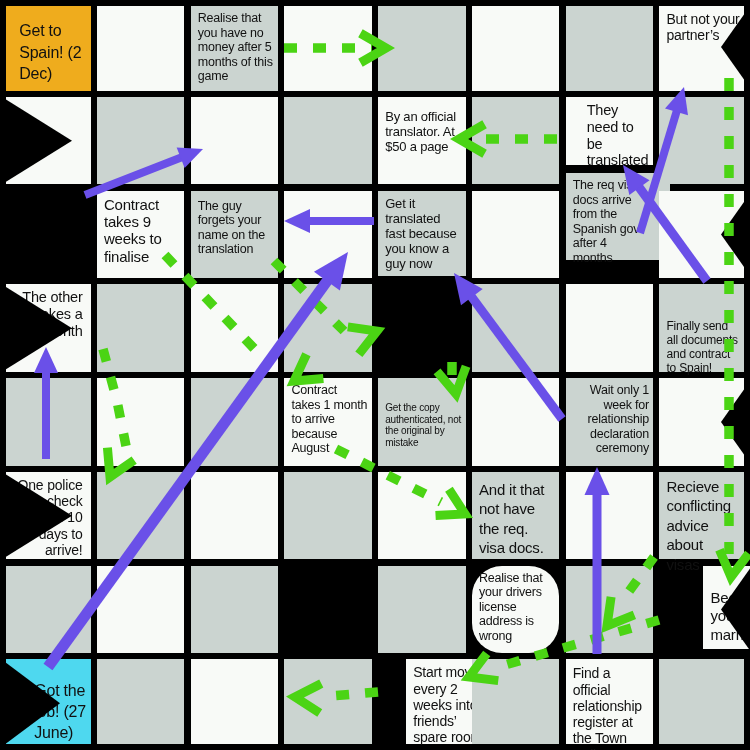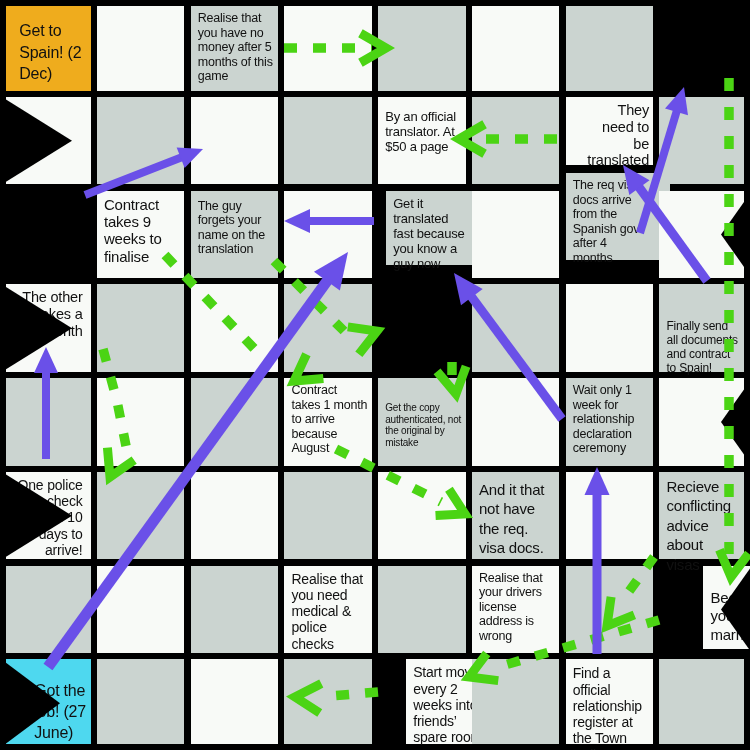--- a/index.html
+++ b/index.html
@@ -14,64 +14,64 @@
 <body>
 
 <div id="stage">
   <div class="cell" style="left: 6.2px; top: 6.2px; width: 84.35px; height: 84.35px; background: rgb(239, 172, 29); font-size: 16px; line-height: 1.35; padding: 14px 4px 2px 13px;">Get to Spain! (2 Dec)</div>
     <div class="cell" style="left: 96.95px; top: 6.2px; width: 87.35px; height: 84.35px; background: rgb(248, 250, 247); font-size: 12.5px; padding: 5px 4px 2px 7px;"></div>
     <div class="cell" style="left: 190.7px; top: 6.2px; width: 87.35px; height: 84.35px; background: rgb(203, 212, 208); font-size: 12.5px; padding: 5px 4px 2px 7px;">Realise that you have no money after 5 months of this game</div>
     <div class="cell" style="left: 284.45px; top: 6.2px; width: 87.35px; height: 84.35px; background: rgb(248, 250, 247); font-size: 12.5px; padding: 5px 4px 2px 7px;"></div>
     <div class="cell" style="left: 378.2px; top: 6.2px; width: 87.35px; height: 84.35px; background: rgb(203, 212, 208); font-size: 12.5px; padding: 5px 4px 2px 7px;"></div>
     <div class="cell" style="left: 471.95px; top: 6.2px; width: 87.35px; height: 84.35px; background: rgb(248, 250, 247); font-size: 12.5px; padding: 5px 4px 2px 7px;"></div>
     <div class="cell" style="left: 565.7px; top: 6.2px; width: 87.35px; height: 84.35px; background: rgb(203, 212, 208); font-size: 12.5px; padding: 5px 4px 2px 7px;"></div>
+    <div class="cell" style="left: 659.45px; top: 6.2px; width: 84.35px; height: 84.35px; background: rgb(248, 250, 247); font-size: 14px; padding: 5px 4px 2px 7px;">But not your partner’s</div>
     <div class="cell" style="left: 6.2px; top: 96.95px; width: 84.35px; height: 87.35px; background: rgb(248, 250, 247); font-size: 12.5px; padding: 5px 4px 2px 7px;"></div>
     <div class="cell" style="left: 96.95px; top: 96.95px; width: 87.35px; height: 87.35px; background: rgb(203, 212, 208); font-size: 12.5px; padding: 5px 4px 2px 7px;"></div>
     <div class="cell" style="left: 190.7px; top: 96.95px; width: 87.35px; height: 87.35px; background: rgb(248, 250, 247); font-size: 12.5px; padding: 5px 4px 2px 7px;"></div>
     <div class="cell" style="left: 284.45px; top: 96.95px; width: 87.35px; height: 87.35px; background: rgb(203, 212, 208); font-size: 12.5px; padding: 5px 4px 2px 7px;"></div>
     <div class="cell" style="left: 378.2px; top: 96.95px; width: 87.35px; height: 87.35px; background: rgb(248, 250, 247); font-size: 13px; padding: 12px 4px 2px 7px;">By an official translator. At $50 a page</div>
     <div class="cell" style="left: 471.95px; top: 96.95px; width: 87.35px; height: 87.35px; background: rgb(203, 212, 208); font-size: 12.5px; padding: 5px 4px 2px 7px;"></div>
-    <div class="cell" style="left: 565.7px; top: 96.95px; width: 87.35px; height: 68px; background: rgb(248, 250, 247); font-size: 14.5px; padding: 5px 4px 2px 21px; text-align: right;">They need to be translated</div>
+    <div class="cell" style="left: 565.7px; top: 96.95px; width: 87.35px; height: 68px; background: rgb(248, 250, 247); font-size: 14.5px; padding: 5px 4px 2px 21px;">They need to be translated</div>
     <div class="cell" style="left: 659.45px; top: 96.95px; width: 84.35px; height: 87.35px; background: rgb(203, 212, 208); font-size: 12.5px; padding: 5px 4px 2px 7px;"></div>
     <div class="cell" style="left: 96.95px; top: 190.7px; width: 87.35px; height: 87.35px; background: rgb(248, 250, 247); font-size: 15px; padding: 5px 4px 2px 7px;">Contract takes 9 weeks to finalise</div>
     <div class="cell" style="left: 190.7px; top: 190.7px; width: 87.35px; height: 87.35px; background: rgb(203, 212, 208); font-size: 12.5px; padding: 8px 4px 2px 7px;">The guy forgets your name on the translation</div>
     <div class="cell" style="left: 284.45px; top: 190.7px; width: 87.35px; height: 87.35px; background: rgb(248, 250, 247); font-size: 12.5px; padding: 5px 4px 2px 7px;"></div>
-    <div class="cell" style="left: 378.2px; top: 190.7px; width: 87.35px; height: 74px; background: rgb(203, 212, 208); font-size: 13px; padding: 5px 4px 2px 7px; margin-left: 8px;">Get it translated fast because you know a guy now</div>
+    <div class="cell" style="left: 378.2px; top: 190.7px; width: 87.35px; height: 85px; background: rgb(203, 212, 208); font-size: 13px; padding: 5px 4px 2px 7px;">Get it translated fast because you know a guy now</div>
     <div class="cell" style="left: 471.95px; top: 190.7px; width: 87.35px; height: 87.35px; background: rgb(248, 250, 247); font-size: 12.5px; padding: 5px 4px 2px 7px;"></div>
     <div class="cell" style="left: 565.7px; top: 173px; width: 104px; height: 87.35px; background: rgb(203, 212, 208); font-size: 12.5px; padding: 5px 20px 2px 7px;">The req visa docs arrive from the Spanish gov after 4 months</div>
     <div class="cell" style="left: 659.45px; top: 190.7px; width: 84.35px; height: 87.35px; background: rgb(248, 250, 247); font-size: 12.5px; padding: 5px 4px 2px 7px;"></div>
     <div class="cell right" style="left: 6.2px; top: 284.45px; width: 84.35px; height: 87.35px; background: rgb(248, 250, 247); font-size: 14.5px; padding: 5px 8px 2px 7px;">The other takes a month</div>
     <div class="cell" style="left: 96.95px; top: 284.45px; width: 87.35px; height: 87.35px; background: rgb(203, 212, 208); font-size: 12.5px; padding: 5px 4px 2px 7px;"></div>
     <div class="cell" style="left: 190.7px; top: 284.45px; width: 87.35px; height: 87.35px; background: rgb(248, 250, 247); font-size: 12.5px; padding: 5px 4px 2px 7px;"></div>
     <div class="cell" style="left: 284.45px; top: 284.45px; width: 87.35px; height: 87.35px; background: rgb(203, 212, 208); font-size: 12.5px; padding: 5px 4px 2px 7px;"></div>
     <div class="cell" style="left: 471.95px; top: 284.45px; width: 87.35px; height: 87.35px; background: rgb(203, 212, 208); font-size: 12.5px; padding: 5px 4px 2px 7px;"></div>
     <div class="cell" style="left: 565.7px; top: 284.45px; width: 87.35px; height: 87.35px; background: rgb(248, 250, 247); font-size: 12.5px; padding: 5px 4px 2px 7px;"></div>
     <div class="cell" style="left: 659.45px; top: 284.45px; width: 84.35px; height: 87.35px; background: rgb(203, 212, 208); font-size: 12px; padding: 36px 4px 2px 7px;">Finally send all documents and contract to Spain!</div>
     <div class="cell" style="left: 6.2px; top: 378.2px; width: 84.35px; height: 87.35px; background: rgb(203, 212, 208); font-size: 12.5px; padding: 5px 4px 2px 7px;"></div>
     <div class="cell" style="left: 96.95px; top: 378.2px; width: 87.35px; height: 87.35px; background: rgb(248, 250, 247); font-size: 12.5px; padding: 5px 4px 2px 7px;"></div>
     <div class="cell" style="left: 190.7px; top: 378.2px; width: 87.35px; height: 87.35px; background: rgb(203, 212, 208); font-size: 12.5px; padding: 5px 4px 2px 7px;"></div>
     <div class="cell" style="left: 284.45px; top: 378.2px; width: 87.35px; height: 87.35px; background: rgb(248, 250, 247); font-size: 12.5px; padding: 5px 4px 2px 7px;">Contract takes 1 month to arrive because August</div>
     <div class="cell" style="left: 378.2px; top: 378.2px; width: 87.35px; height: 87.35px; background: rgb(203, 212, 208); font-size: 10px; padding: 24px 4px 2px 7px;">Get the copy authenticated, not the original by mistake</div>
     <div class="cell" style="left: 471.95px; top: 378.2px; width: 87.35px; height: 87.35px; background: rgb(248, 250, 247); font-size: 12.5px; padding: 5px 4px 2px 7px;"></div>
-    <div class="cell" style="left: 565.7px; top: 378.2px; width: 87.35px; height: 87.35px; background: rgb(203, 212, 208); font-size: 12.5px; padding: 5px 4px 2px 7px;">Wait only 1 week for relationship declaration ceremony</div>
+    <div class="cell" style="left: 565.7px; top: 378.2px; width: 87.35px; height: 87.35px; background: rgb(203, 212, 208); font-size: 12.5px; padding: 5px 4px 2px 7px; text-align: right;">Wait only 1 week for relationship declaration ceremony</div>
     <div class="cell" style="left: 659.45px; top: 378.2px; width: 84.35px; height: 87.35px; background: rgb(248, 250, 247); font-size: 12.5px; padding: 5px 4px 2px 7px;"></div>
     <div class="cell right" style="left: 6.2px; top: 471.95px; width: 84.35px; height: 87.35px; background: rgb(248, 250, 247); font-size: 14px; padding: 5px 8px 2px 7px;">One police check takes 10 days to arrive!</div>
     <div class="cell" style="left: 96.95px; top: 471.95px; width: 87.35px; height: 87.35px; background: rgb(203, 212, 208); font-size: 12.5px; padding: 5px 4px 2px 7px;"></div>
     <div class="cell" style="left: 190.7px; top: 471.95px; width: 87.35px; height: 87.35px; background: rgb(248, 250, 247); font-size: 12.5px; padding: 5px 4px 2px 7px;"></div>
     <div class="cell" style="left: 284.45px; top: 471.95px; width: 87.35px; height: 87.35px; background: rgb(203, 212, 208); font-size: 12.5px; padding: 5px 4px 2px 7px;"></div>
     <div class="cell" style="left: 378.2px; top: 471.95px; width: 87.35px; height: 87.35px; background: rgb(248, 250, 247); font-size: 12.5px; padding: 5px 4px 2px 7px;"></div>
     <div class="cell" style="left: 471.95px; top: 471.95px; width: 87.35px; height: 87.35px; background: rgb(203, 212, 208); font-size: 15px; line-height: 1.3; padding: 8px 4px 2px 7px;">And it that not have the req. visa docs.</div>
     <div class="cell" style="left: 565.7px; top: 471.95px; width: 87.35px; height: 87.35px; background: rgb(248, 250, 247); font-size: 12.5px; padding: 5px 4px 2px 7px;"></div>
     <div class="cell" style="left: 659.45px; top: 471.95px; width: 84.35px; height: 87.35px; background: rgb(203, 212, 208); font-size: 15px; line-height: 1.3; padding: 5px 16px 2px 7px;">Recieve conflicting advice about visas</div>
     <div class="cell" style="left: 6.2px; top: 565.7px; width: 84.35px; height: 87.35px; background: rgb(203, 212, 208); font-size: 12.5px; padding: 5px 4px 2px 7px;"></div>
     <div class="cell" style="left: 96.95px; top: 565.7px; width: 87.35px; height: 87.35px; background: rgb(248, 250, 247); font-size: 12.5px; padding: 5px 4px 2px 7px;"></div>
     <div class="cell" style="left: 190.7px; top: 565.7px; width: 87.35px; height: 87.35px; background: rgb(203, 212, 208); font-size: 12.5px; padding: 5px 4px 2px 7px;"></div>
-    <div class="cell" style="left: 284.45px; top: 565.7px; width: 87.35px; height: 87.35px; background: rgb(248, 250, 247); font-size: 14px; padding: 5px 4px 2px 7px;">Realise that you need medical &amp; police checks</div>
     <div class="cell" style="left: 378.2px; top: 565.7px; width: 87.35px; height: 87.35px; background: rgb(203, 212, 208); font-size: 12.5px; padding: 5px 4px 2px 7px;"></div>
-    <div class="cell" style="left: 471.95px; top: 565.7px; width: 87.35px; height: 87.35px; background: rgb(248, 250, 247); font-size: 12.5px; padding: 5px 4px 2px 7px;">Realise that your drivers license address is wrong</div>
+    <div class="cell" style="left: 471.95px; top: 565.7px; width: 87.35px; height: 87.35px; background: rgb(248, 250, 247); font-size: 12.5px; padding: 5px 4px 2px 7px; border-radius: 30px;">Realise that your drivers license address is wrong</div>
     <div class="cell" style="left: 565.7px; top: 565.7px; width: 87.35px; height: 87.35px; background: rgb(203, 212, 208); font-size: 12.5px; padding: 5px 4px 2px 7px;"></div>
     <div class="cell" style="left: 659.45px; top: 565.7px; width: 84.35px; height: 83px; background: rgb(248, 250, 247); font-size: 15px; line-height: 1.25; padding: 23px 4px 2px 7px; margin-left: 44px;">Because you’re not married</div>
     <div class="cell" style="left: 6.2px; top: 659.45px; width: 84.35px; height: 84.35px; background: rgb(78, 216, 239); font-size: 16px; line-height: 1.3; padding: 22px 4px 2px 28px;">Got the job! (27 June)</div>
     <div class="cell" style="left: 96.95px; top: 659.45px; width: 87.35px; height: 84.35px; background: rgb(203, 212, 208); font-size: 12.5px; padding: 5px 4px 2px 7px;"></div>
     <div class="cell" style="left: 190.7px; top: 659.45px; width: 87.35px; height: 84.35px; background: rgb(248, 250, 247); font-size: 12.5px; padding: 5px 4px 2px 7px;"></div>
     <div class="cell" style="left: 284.45px; top: 659.45px; width: 87.35px; height: 84.35px; background: rgb(203, 212, 208); font-size: 12.5px; padding: 5px 4px 2px 7px;"></div>
     <div class="cell" style="left: 378.2px; top: 659.45px; width: 87.35px; height: 84.35px; background: rgb(248, 250, 247); font-size: 14px; padding: 5px 4px 2px 7px; margin-left: 28px;">Start moving every 2 weeks into friends’ spare rooms</div>
     <div class="cell" style="left: 471.95px; top: 659.45px; width: 87.35px; height: 84.35px; background: rgb(203, 212, 208); font-size: 12.5px; padding: 5px 4px 2px 7px;"></div>
     <div class="cell" style="left: 565.7px; top: 659.45px; width: 87.35px; height: 84.35px; background: rgb(248, 250, 247); font-size: 14px; padding: 6px 4px 2px 7px;">Find a official relationship register at the Town Hall</div>
     <div class="cell" style="left: 659.45px; top: 659.45px; width: 84.35px; height: 84.35px; background: rgb(203, 212, 208); font-size: 12.5px; padding: 5px 4px 2px 7px;"></div>

